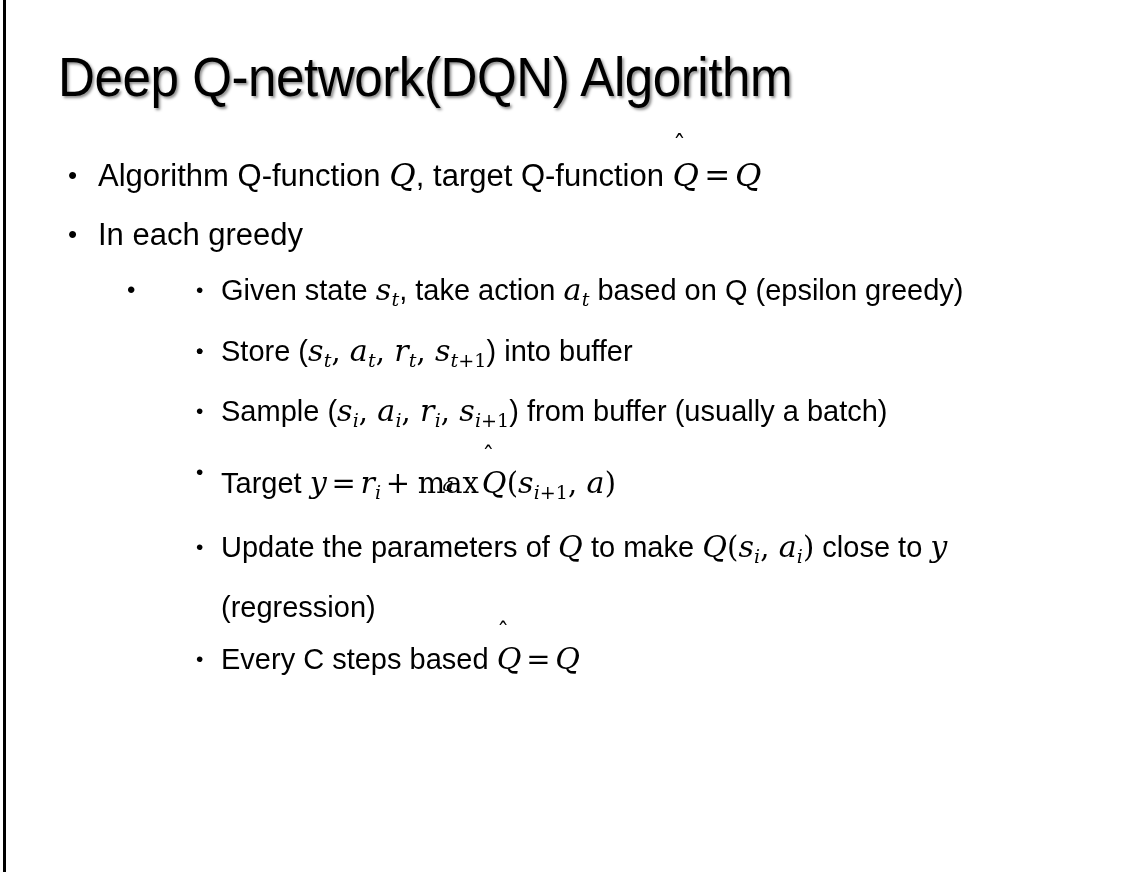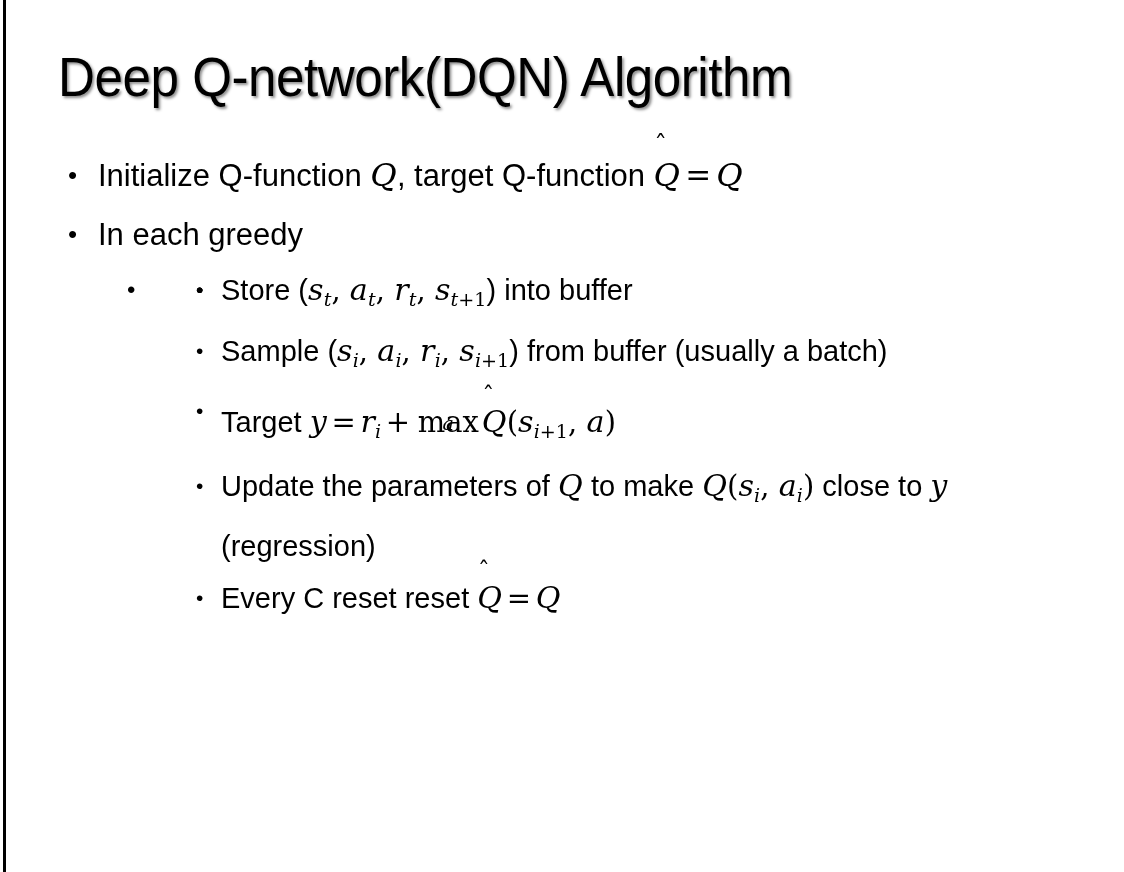--- a/index.html
+++ b/index.html
@@ -164,34 +164,35 @@
 <div class="slide">
 
   <div class="left-rule"></div>
 
   <div class="slide-title">Deep Q-network(DQN) Algorithm</div>
 
   <div class="body">
 
     <div class="bullet-row lvl1">
       <span class="dot">•</span>
-      <span class="txt"><span>Initialize Q-function </span><span class="m">Q</span><span>, target Q-function </span><span class="hat nowrapgrp"><span class="hatmark">̂</span><span class="m">Q</span></span><span class="op">=</span><span class="m">Q</span></span>
+      <span class="txt"><span>Algorithm Q-function </span><span class="m">Q</span><span>, target Q-function </span><span class="hat nowrapgrp"><span class="hatmark">̂</span><span class="m">Q</span></span><span class="op">=</span><span class="m">Q</span></span>
     </div>
 
     <div class="bullet-row lvl1">
       <span class="dot">•</span>
       <span class="txt">In each greedy</span>
     </div>
 
     <div class="bullet-row lvl2">
       <span class="dot">•</span>
     </div>
 
     <div class="bullet-row lvl3">
       <span class="dot">•</span>
+      <span class="txt"><span>Given state </span><span class="nowrapgrp"><span class="m">s</span><span class="sub">t</span></span><span>, take action </span><span class="nowrapgrp"><span class="m">a</span><span class="sub">t</span></span><span> based on Q (epsilon greedy)</span></span>
     </div>
 
     <div class="bullet-row lvl3">
       <span class="dot">•</span>
     </div>
 
     <div class="bullet-row lvl3">
       <span class="dot">•</span>
       <span class="txt"><span>Store (</span><span class="nowrapgrp"><span class="m">s</span><span class="sub">t</span></span><span class="mr">, </span><span class="nowrapgrp"><span class="m">a</span><span class="sub">t</span></span><span class="mr">, </span><span class="nowrapgrp"><span class="m">r</span><span class="sub">t</span></span><span class="mr">, </span><span class="nowrapgrp"><span class="m">s</span><span class="sub">t</span><span class="subn">+1</span></span><span>) into buffer</span></span>
     </div>
@@ -206,17 +207,17 @@
       <span class="txt"><span>Target </span><span class="m">y</span><span class="op">=</span><span class="nowrapgrp"><span class="m">r</span><span class="sub">i</span></span><span class="op">+</span><span class="limop"><span>max</span><span class="limsub">a</span></span><span class="hat nowrapgrp"><span class="hatmark">̂</span><span class="m">Q</span></span><span class="mr">(</span><span class="nowrapgrp"><span class="m">s</span><span class="sub">i</span><span class="subn">+1</span></span><span class="mr">, </span><span class="m">a</span><span class="mr">)</span></span>
     </div>
 
     <div class="bullet-row lvl3">
       <span class="dot">•</span>
       <span class="txt"><span>Update the parameters of </span><span class="m">Q</span><span> to make </span><span class="m">Q</span><span class="mr">(</span><span class="nowrapgrp"><span class="m">s</span><span class="sub">i</span></span><span class="mr">, </span><span class="nowrapgrp"><span class="m">a</span><span class="sub">i</span></span><span class="mr">)</span><span> close to </span><span class="m">y</span><span> (regression)</span></span>
     </div>
 
     <div class="bullet-row lvl3">
       <span class="dot">•</span>
-      <span class="txt"><span>Every C reset reset </span><span class="hat nowrapgrp"><span class="hatmark">̂</span><span class="m">Q</span></span><span class="op">=</span><span class="m">Q</span></span>
+      <span class="txt"><span>Every C steps based </span><span class="hat nowrapgrp"><span class="hatmark">̂</span><span class="m">Q</span></span><span class="op">=</span><span class="m">Q</span></span>
     </div>
 
   </div>
 </div>
 
 </body></html>

